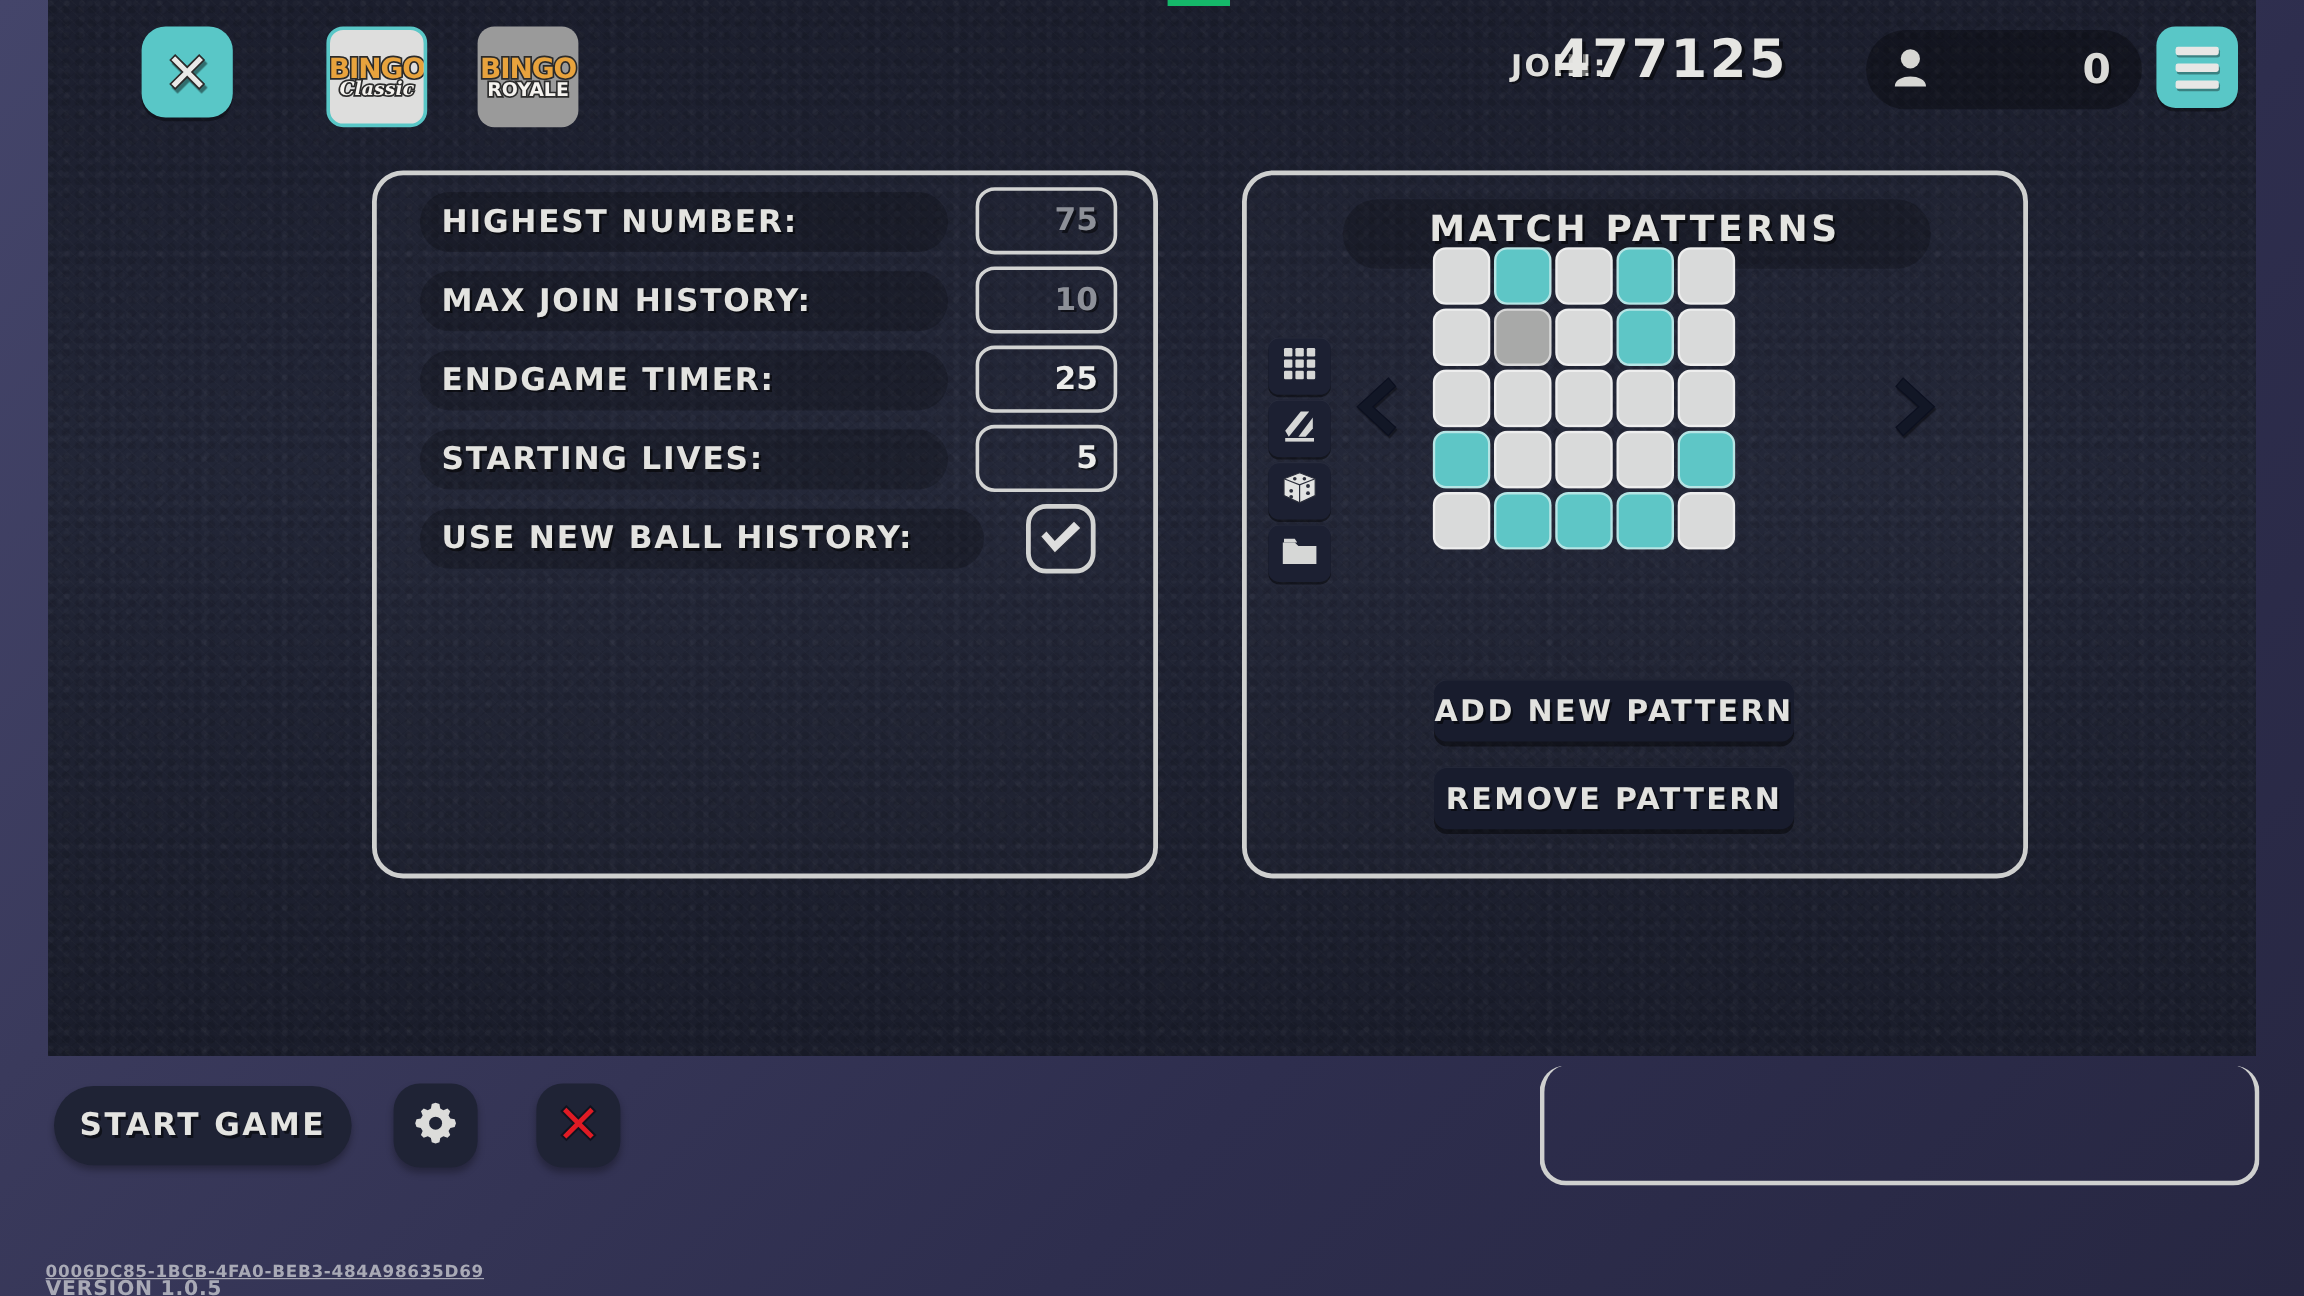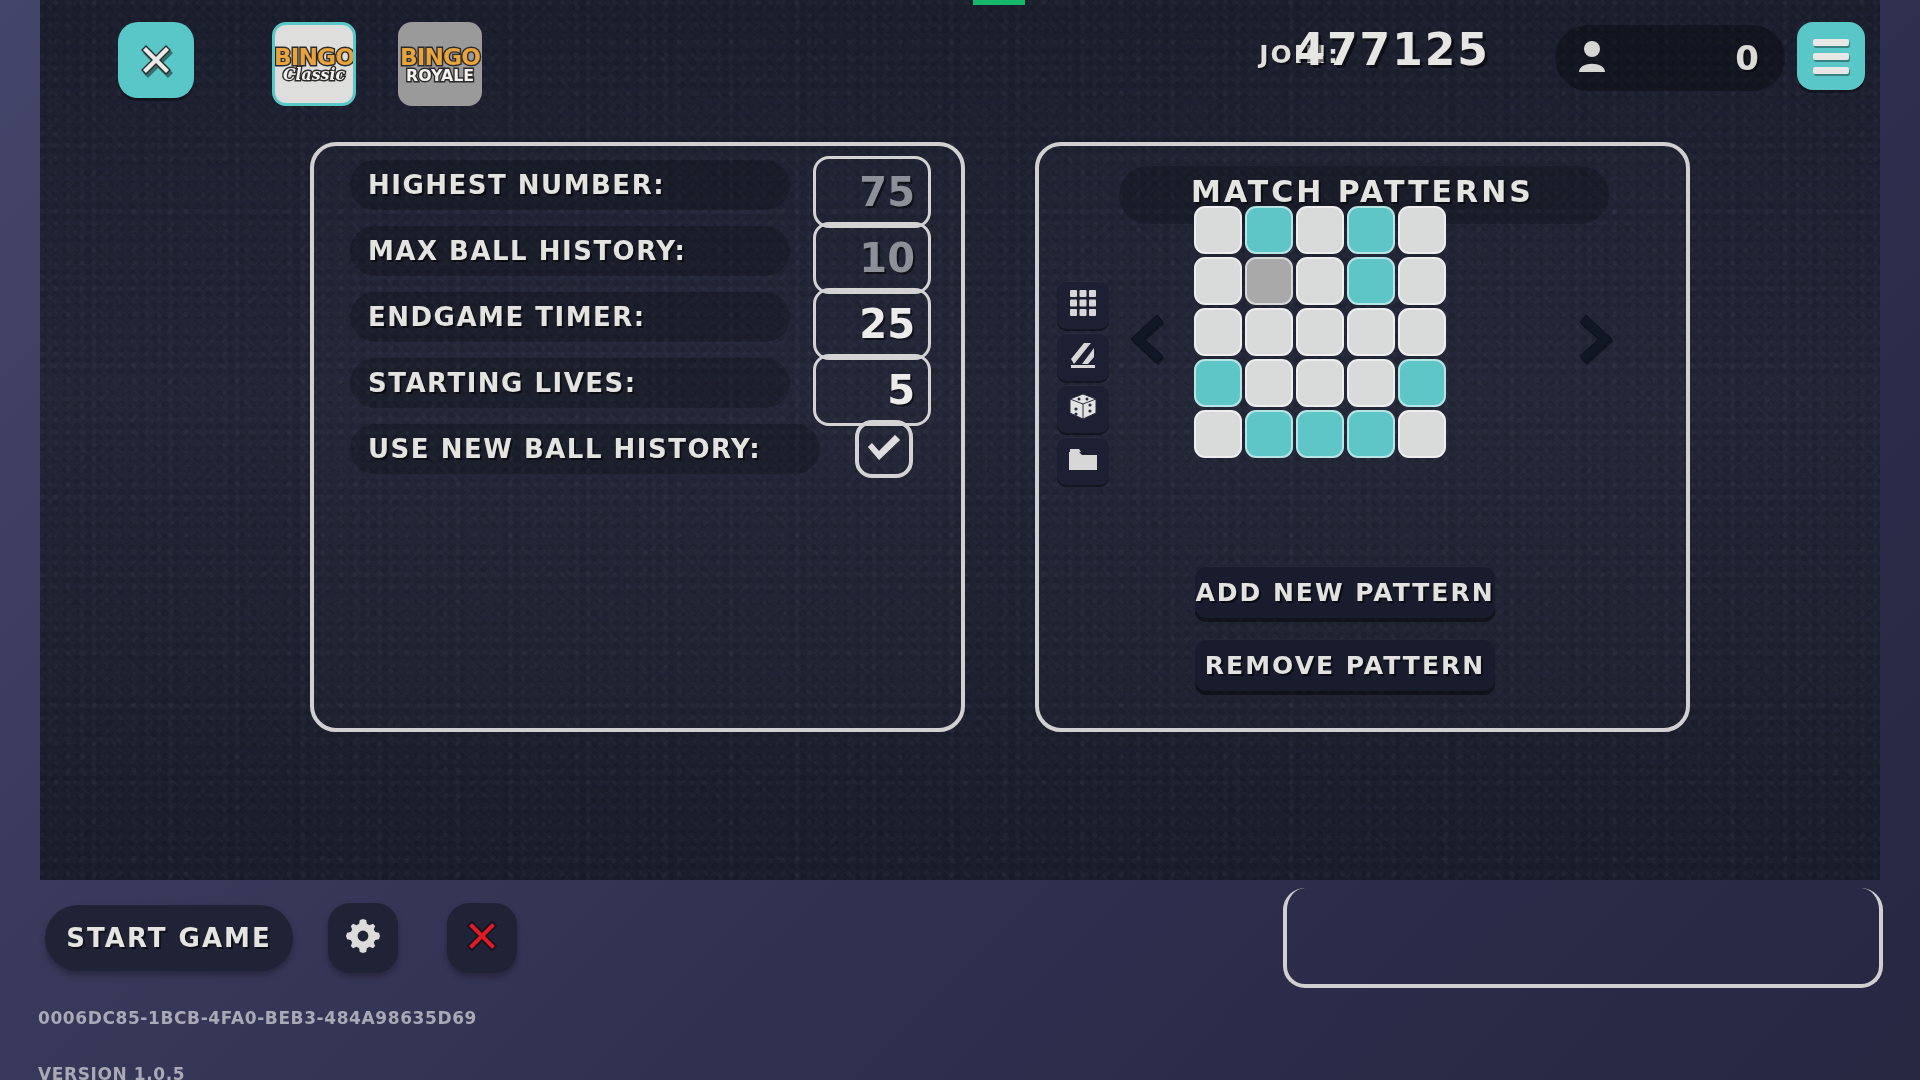--- a/index.html
+++ b/index.html
@@ -168,26 +168,26 @@
     position: relative; z-index: 2;
     margin-left: 32px;
     font-family: "DejaVu Sans", sans-serif;
     font-weight: bold; font-size: 26px; letter-spacing: 1.5px;
     color: #e3e3e0;
     text-shadow: 2px 2px 0 rgba(0,0,0,0.55);
     white-space: nowrap;
   }
   .srow-value {
     position: absolute; right: 13px; top: 2px;
-    width: 118px; height: 72px;
+    width: 118px; height: 56px;
     border: 3px solid #d2d3d2; border-radius: 16px;
     display:flex; align-items:center; justify-content:flex-end;
     padding-right: 13px;
     font-family: "DejaVu Sans", sans-serif;
-    font-weight: bold; font-size: 40px;
+    font-weight: bold; font-size: 26px;
     text-shadow: 2px 2px 0 rgba(0,0,0,0.5);
   }
   .srow-value.dim { color: #8d9098; }
   .srow-value.bright { color: #ececea; }
 
   .srow-check {
     position: absolute; right: 31px; top: 2px;
     width: 58px; height: 58px;
     border: 4px solid #d2d3d2; border-radius: 17px;
     display:flex; align-items:center; justify-content:center;
@@ -281,24 +281,25 @@
 
   .bottom-outline {
     position: absolute; left: 1283px; top: 888px;
     width: 600px; height: 100px;
     border: 4px solid #cfd0cf;
     border-radius: 22px;
     border-top: none;
   }
 
   .footer-id {
-    position: absolute; left: 38px; top: 1008px;
-    font-family: "DejaVu Sans", sans-serif;
-    font-weight: bold; font-size: 17px; letter-spacing: 0.6px;
+    position: absolute; left: 38px; top: 1052px;
+    font-family: "DejaVu Sans", sans-serif;
+    font-weight: bold; font-size: 14px; letter-spacing: 0.6px;
     color: #a9aab6;
+    text-decoration: underline;
   }
   .footer-ver {
     position: absolute; left: 38px; top: 1040px;
     font-family: "DejaVu Sans", sans-serif;
     font-weight: bold; font-size: 17px; letter-spacing: 0.6px;
     color: #a9aab6;
     margin-top: 24px;
   }
 </style>
 </head>
@@ -359,21 +360,21 @@
   <div class="panel" id="panel-settings">
 
     <div class="srow" style="top:8px;">
       <div class="srow-strip"></div>
       <div class="srow-label">HIGHEST NUMBER:</div>
       <div class="srow-value dim">75</div>
     </div>
 
     <div class="srow" style="top:74px;">
       <div class="srow-strip"></div>
-      <div class="srow-label">MAX BALL HISTORY:</div>
+      <div class="srow-label">MAX JOIN HISTORY:</div>
       <div class="srow-value dim">10</div>
     </div>
 
     <div class="srow" style="top:140px;">
       <div class="srow-strip"></div>
       <div class="srow-label">ENDGAME TIMER:</div>
       <div class="srow-value bright">25</div>
     </div>
 
     <div class="srow" style="top:206px;">

